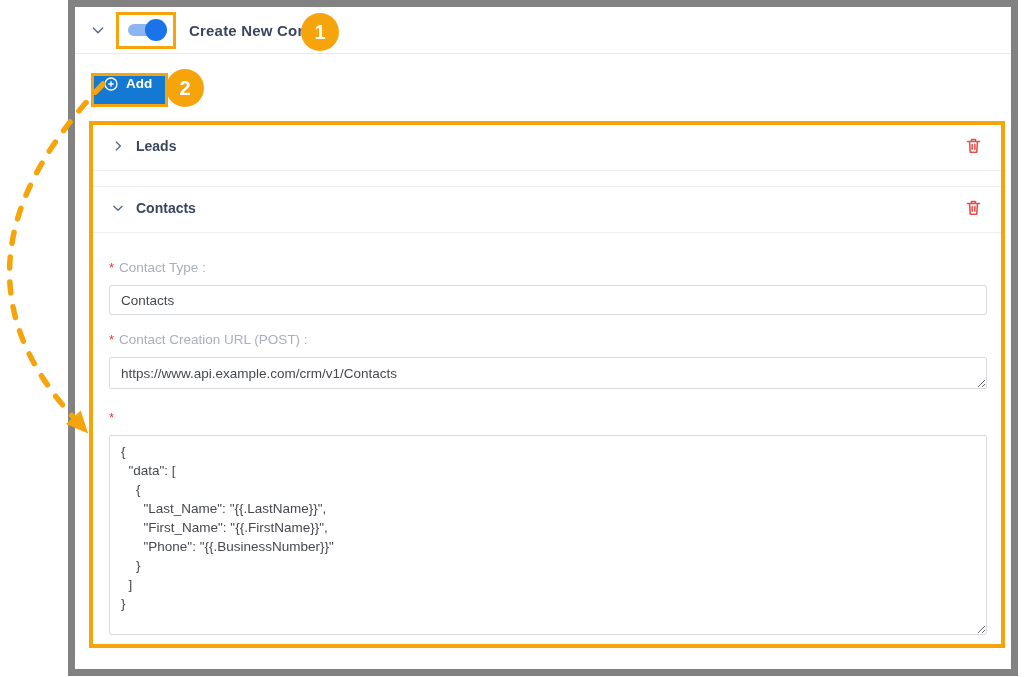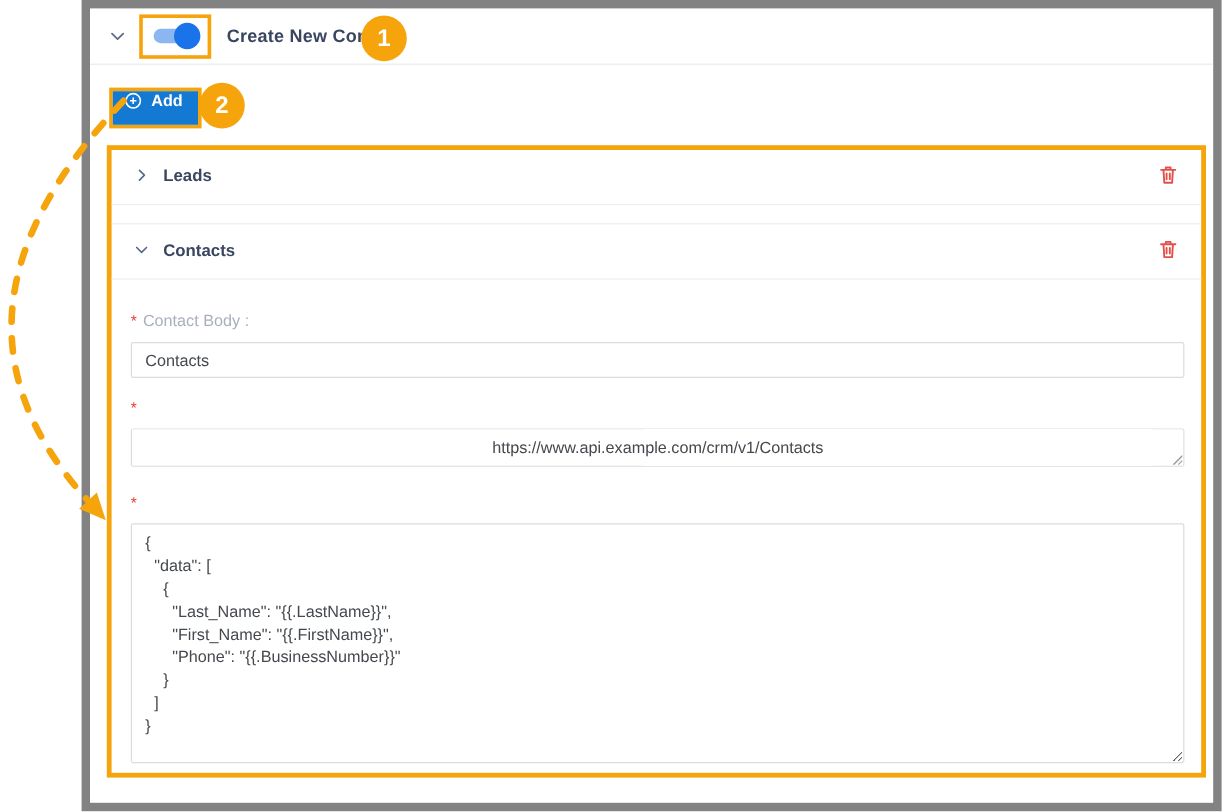--- a/index.html
+++ b/index.html
@@ -57,21 +57,21 @@
   .fields { padding: 27px 14px 0 16px; }
   .field-label { display: flex; align-items: baseline; font-size: 13.5px; color: #a9afbc; margin-bottom: 10px; }
   .req { color: #e53935; margin-right: 5px; font-size: 13px; }
   .text-input {
     width: 100%; height: 30px; margin-bottom: 17px;
     border: 1px solid #d9dce1; border-radius: 2px;
     padding: 0 11px; font-family: "Liberation Sans", sans-serif;
     font-size: 13.5px; color: #45494e; background: #fff; outline: none;
   }
   textarea.text-input { resize: both; overflow: auto; padding: 6px 11px; line-height: 19px; }
-  .url-area { height: 32px; white-space: pre; text-align: center; }
+  .url-area { height: 32px; white-space: pre; }
   .body-area { height: 200px; line-height: 20.5px; white-space: pre; }
 
   
   .arrow-overlay { position: absolute; left: 0; top: 0; pointer-events: none; }
   .badge {
     position: absolute; width: 38px; height: 38px; border-radius: 50%;
     background: #f5a40b; color: #fff; font-size: 20px; font-weight: bold;
     display: flex; align-items: center; justify-content: center;
   }
   .badge-1 { left: 301px; top: 13px; }
@@ -131,26 +131,27 @@
         <span class="spacer"></span>
         <svg class="trash" width="19" height="19" viewBox="0 0 24 24" fill="none" stroke="#e2504c" stroke-width="2" stroke-linecap="round" stroke-linejoin="round">
             <path d="M4.5 7h15M9.5 7V4.5h5V7M7 7l.9 13.5h8.2L17 7M10.3 10.8v6M13.7 10.8v6"></path>
           </svg>
       </div>
 
       <div class="fields">
 
         <div class="field-label">
           <span class="req">*</span>
-          <span>Contact Body :</span>
+          <span>Contact Type :</span>
         </div>
         <input class="text-input" value="Contacts" style="">
 
         <div class="field-label">
           <span class="req">*</span>
+          <span>Contact Creation URL (POST) :</span>
         </div>
         <textarea class="text-input url-area" spellcheck="false" style="">https://www.api.example.com/crm/v1/Contacts</textarea>
 
         <div class="field-label">
           <span class="req">*</span>
         </div>
         <textarea class="text-input body-area" spellcheck="false" style="">{
   "data": [
     {
       "Last_Name": "{{.LastName}}",

